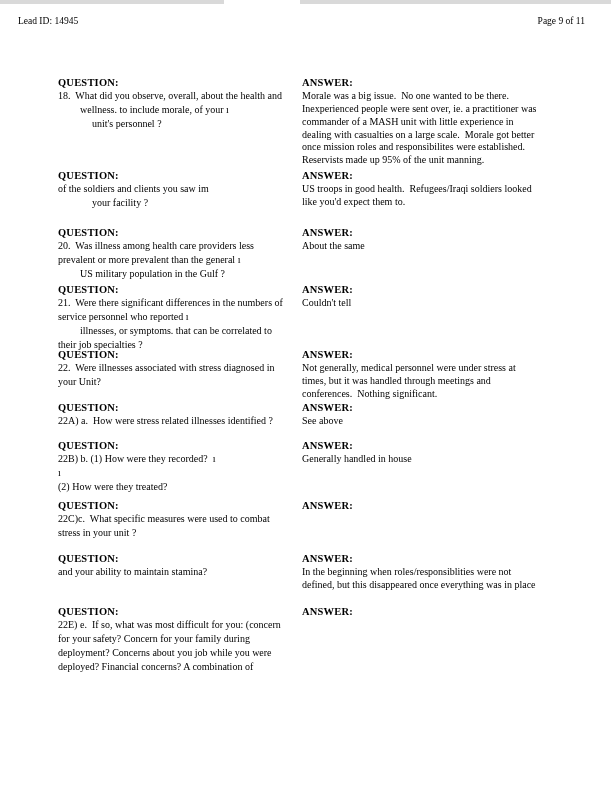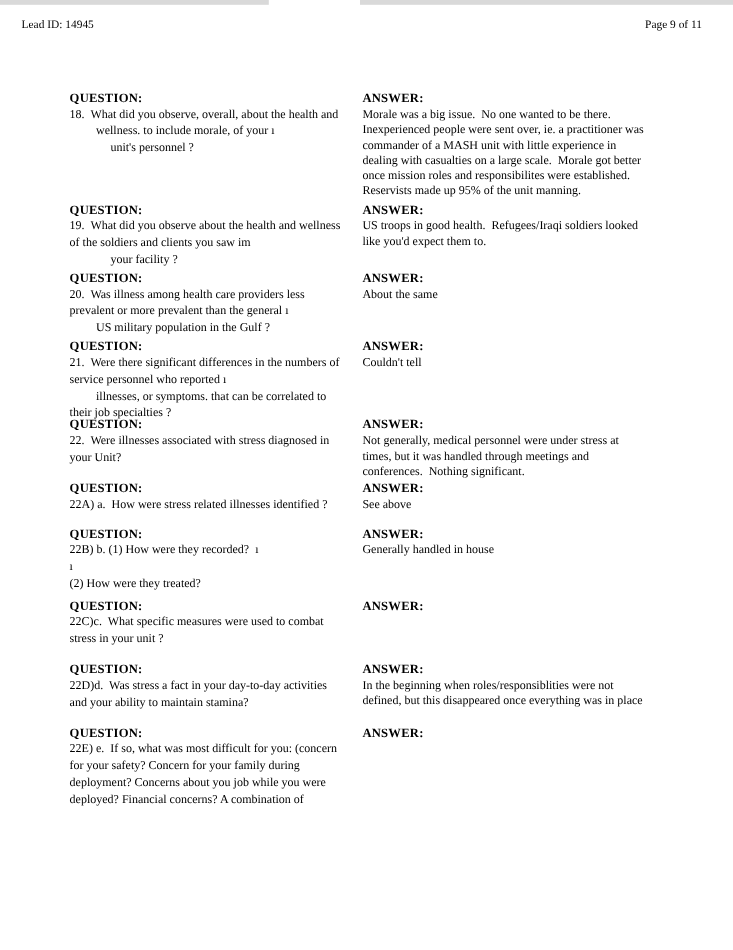--- a/index.html
+++ b/index.html
@@ -127,21 +127,20 @@
 
       <div class="block" style="top:0px;">
         <div class="qa-label">QUESTION:</div>
         <div class="qa-text">18.  What did you observe, overall, about the health and</div>
         <div class="qa-text indent-2">wellness. to include morale, of your ı</div>
         <div class="qa-text indent-1">unit's personnel ?</div>
       </div>
 
       <div class="block" style="top:93px;">
         <div class="qa-label">QUESTION:</div>
-        <div class="qa-text">19.  What did you observe about the health and wellness</div>
         <div class="qa-text">of the soldiers and clients you saw im</div>
         <div class="qa-text indent-1">your facility ?</div>
       </div>
 
       <div class="block" style="top:150px;">
         <div class="qa-label">QUESTION:</div>
         <div class="qa-text">20.  Was illness among health care providers less</div>
         <div class="qa-text">prevalent or more prevalent than the general ı</div>
         <div class="qa-text indent-2">US military population in the Gulf ?</div>
       </div>
@@ -173,21 +172,20 @@
       </div>
 
       <div class="block" style="top:423px;">
         <div class="qa-label">QUESTION:</div>
         <div class="qa-text">22C)c.  What specific measures were used to combat</div>
         <div class="qa-text">stress in your unit ?</div>
       </div>
 
       <div class="block" style="top:476px;">
         <div class="qa-label">QUESTION:</div>
-        <div class="qa-text">22D)d.  Was stress a fact in your day-to-day activities</div>
         <div class="qa-text">and your ability to maintain stamina?</div>
       </div>
 
       <div class="block" style="top:529px;">
         <div class="qa-label">QUESTION:</div>
         <div class="qa-text">22E) e.  If so, what was most difficult for you: (concern</div>
         <div class="qa-text">for your safety? Concern for your family during</div>
         <div class="qa-text">deployment? Concerns about you job while you were</div>
         <div class="qa-text">deployed? Financial concerns? A combination of</div>
       </div>

